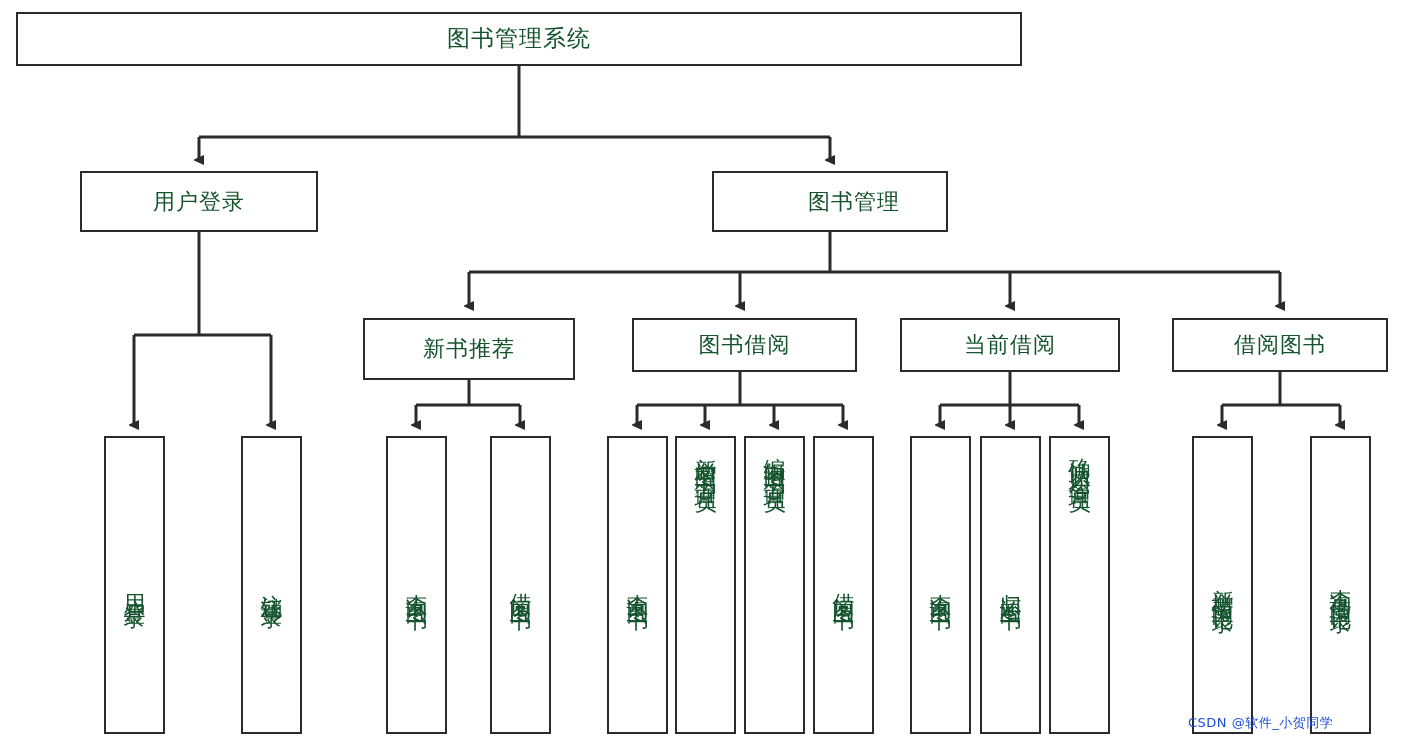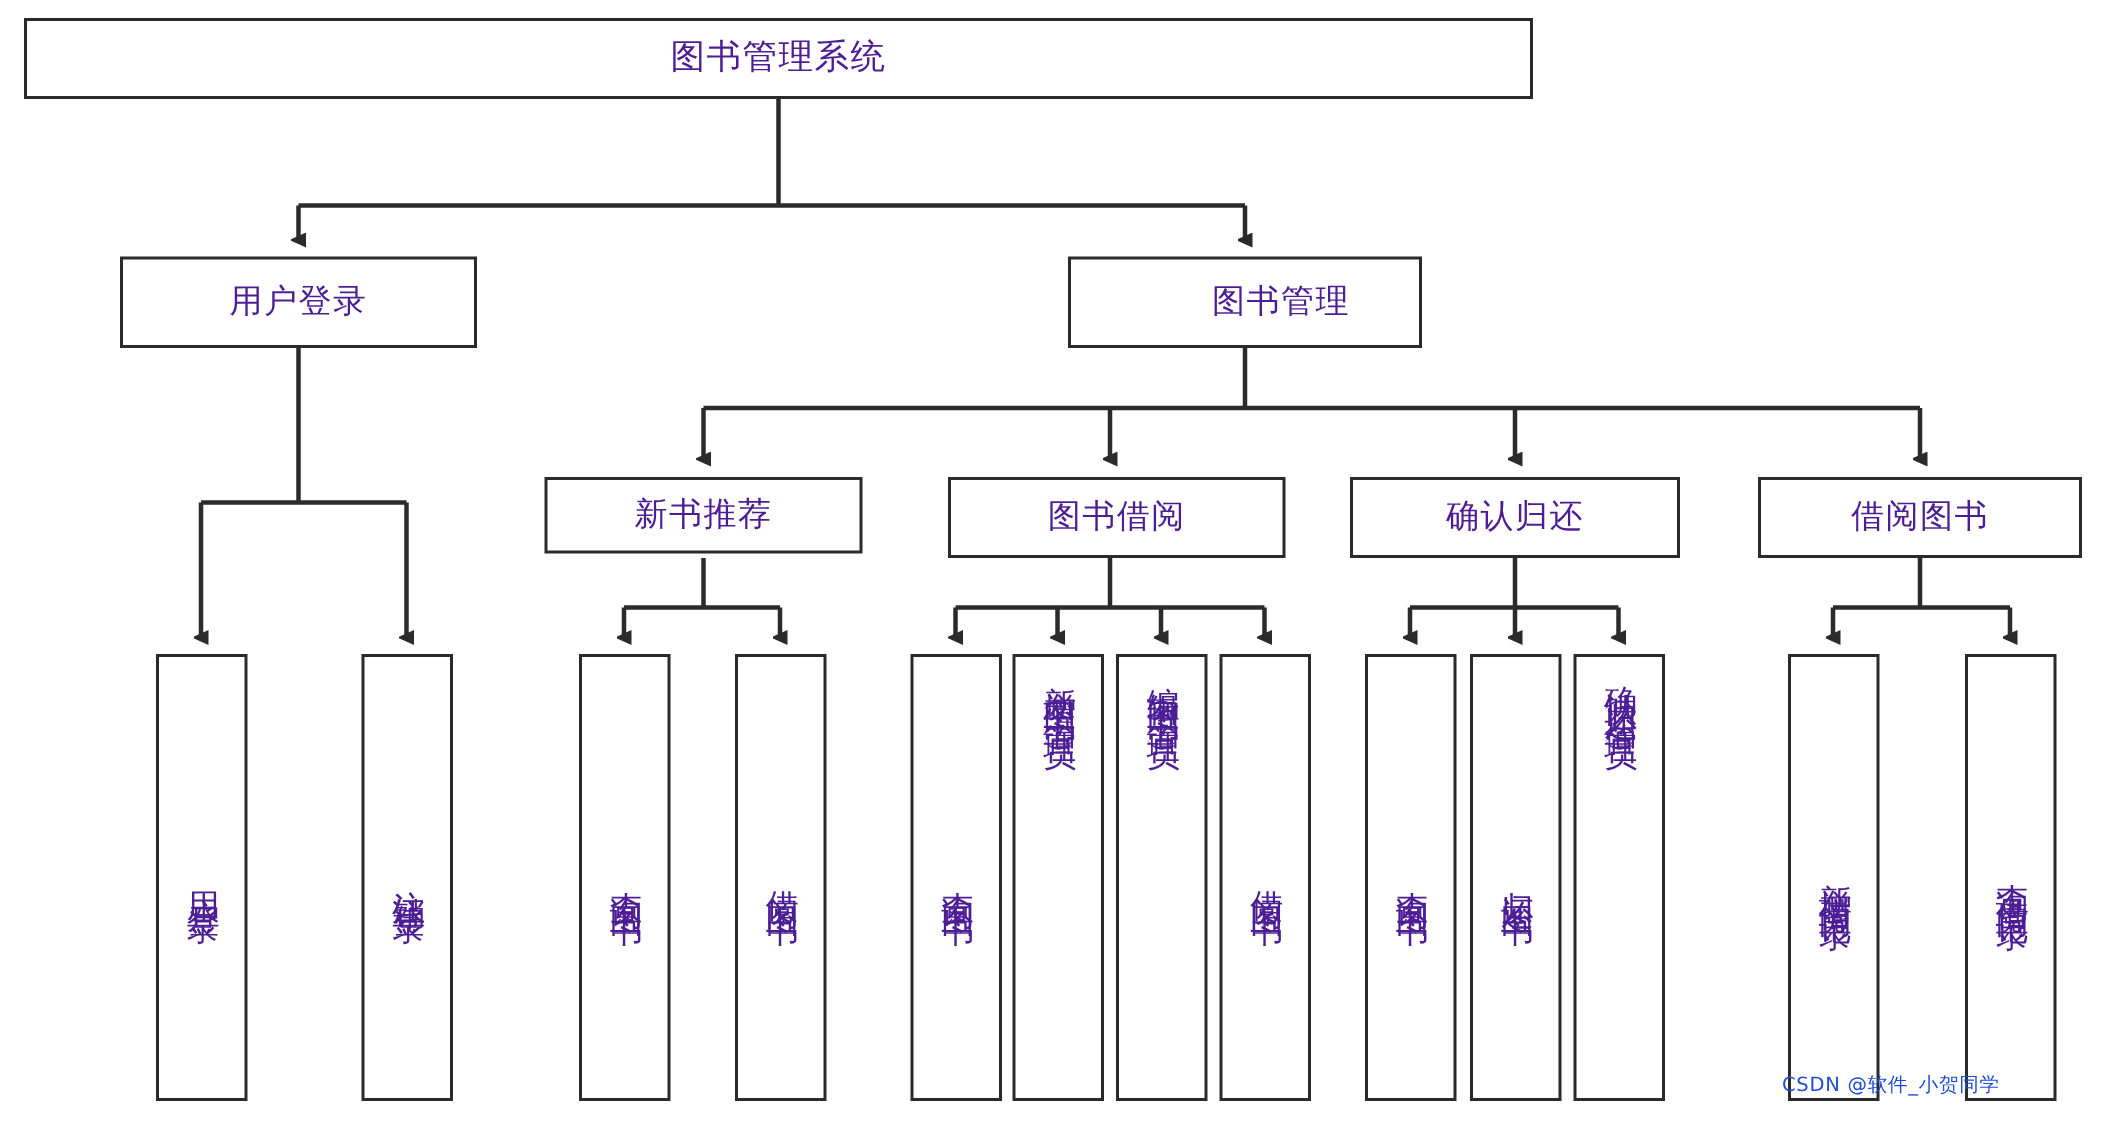--- a/index.html
+++ b/index.html
@@ -28,21 +28,21 @@
     position: absolute;
     box-sizing: border-box;
     background: #ffffff;
     border: 2px solid #2b2b2b;
     display: flex;
     align-items: center;
     justify-content: center;
     z-index: 2;
   }
   .node-label {
-    color: #4c1d95;
+    color: #14532d;
     line-height: 1.18;
     text-align: left;
     white-space: nowrap;
   }
   .node.horizontal .node-label {
     font-size: 22px;
     letter-spacing: 1px;
   }
   .node.root .node-label {
     font-size: 23px;
@@ -137,30 +137,30 @@
   </div>
 
   <div class="node horizontal" style="left:80px; top:171px; width:238px; height:61px;">
     <span class="node-label">用户登录</span>
   </div>
 
   <div class="node horizontal" style="left:712px; top:171px; width:236px; height:61px;padding-left:48px;">
     <span class="node-label">图书管理</span>
   </div>
 
-  <div class="node horizontal" style="left:363px; top:318px; width:212px; height:51px;">
+  <div class="node horizontal" style="left:363px; top:318px; width:212px; height:62px;">
     <span class="node-label">新书推荐</span>
   </div>
 
   <div class="node horizontal" style="left:632px; top:318px; width:225px; height:54px;">
     <span class="node-label">图书借阅</span>
   </div>
 
   <div class="node horizontal" style="left:900px; top:318px; width:220px; height:54px;">
-    <span class="node-label">确认归还</span>
+    <span class="node-label">当前借阅</span>
   </div>
 
   <div class="node horizontal" style="left:1172px; top:318px; width:216px; height:54px;">
     <span class="node-label">借阅图书</span>
   </div>
 
   <div class="node vertical centered" style="left:104px; top:436px; width:61px; height:298px;">
     <span class="node-label">用户登录</span>
   </div>
 

